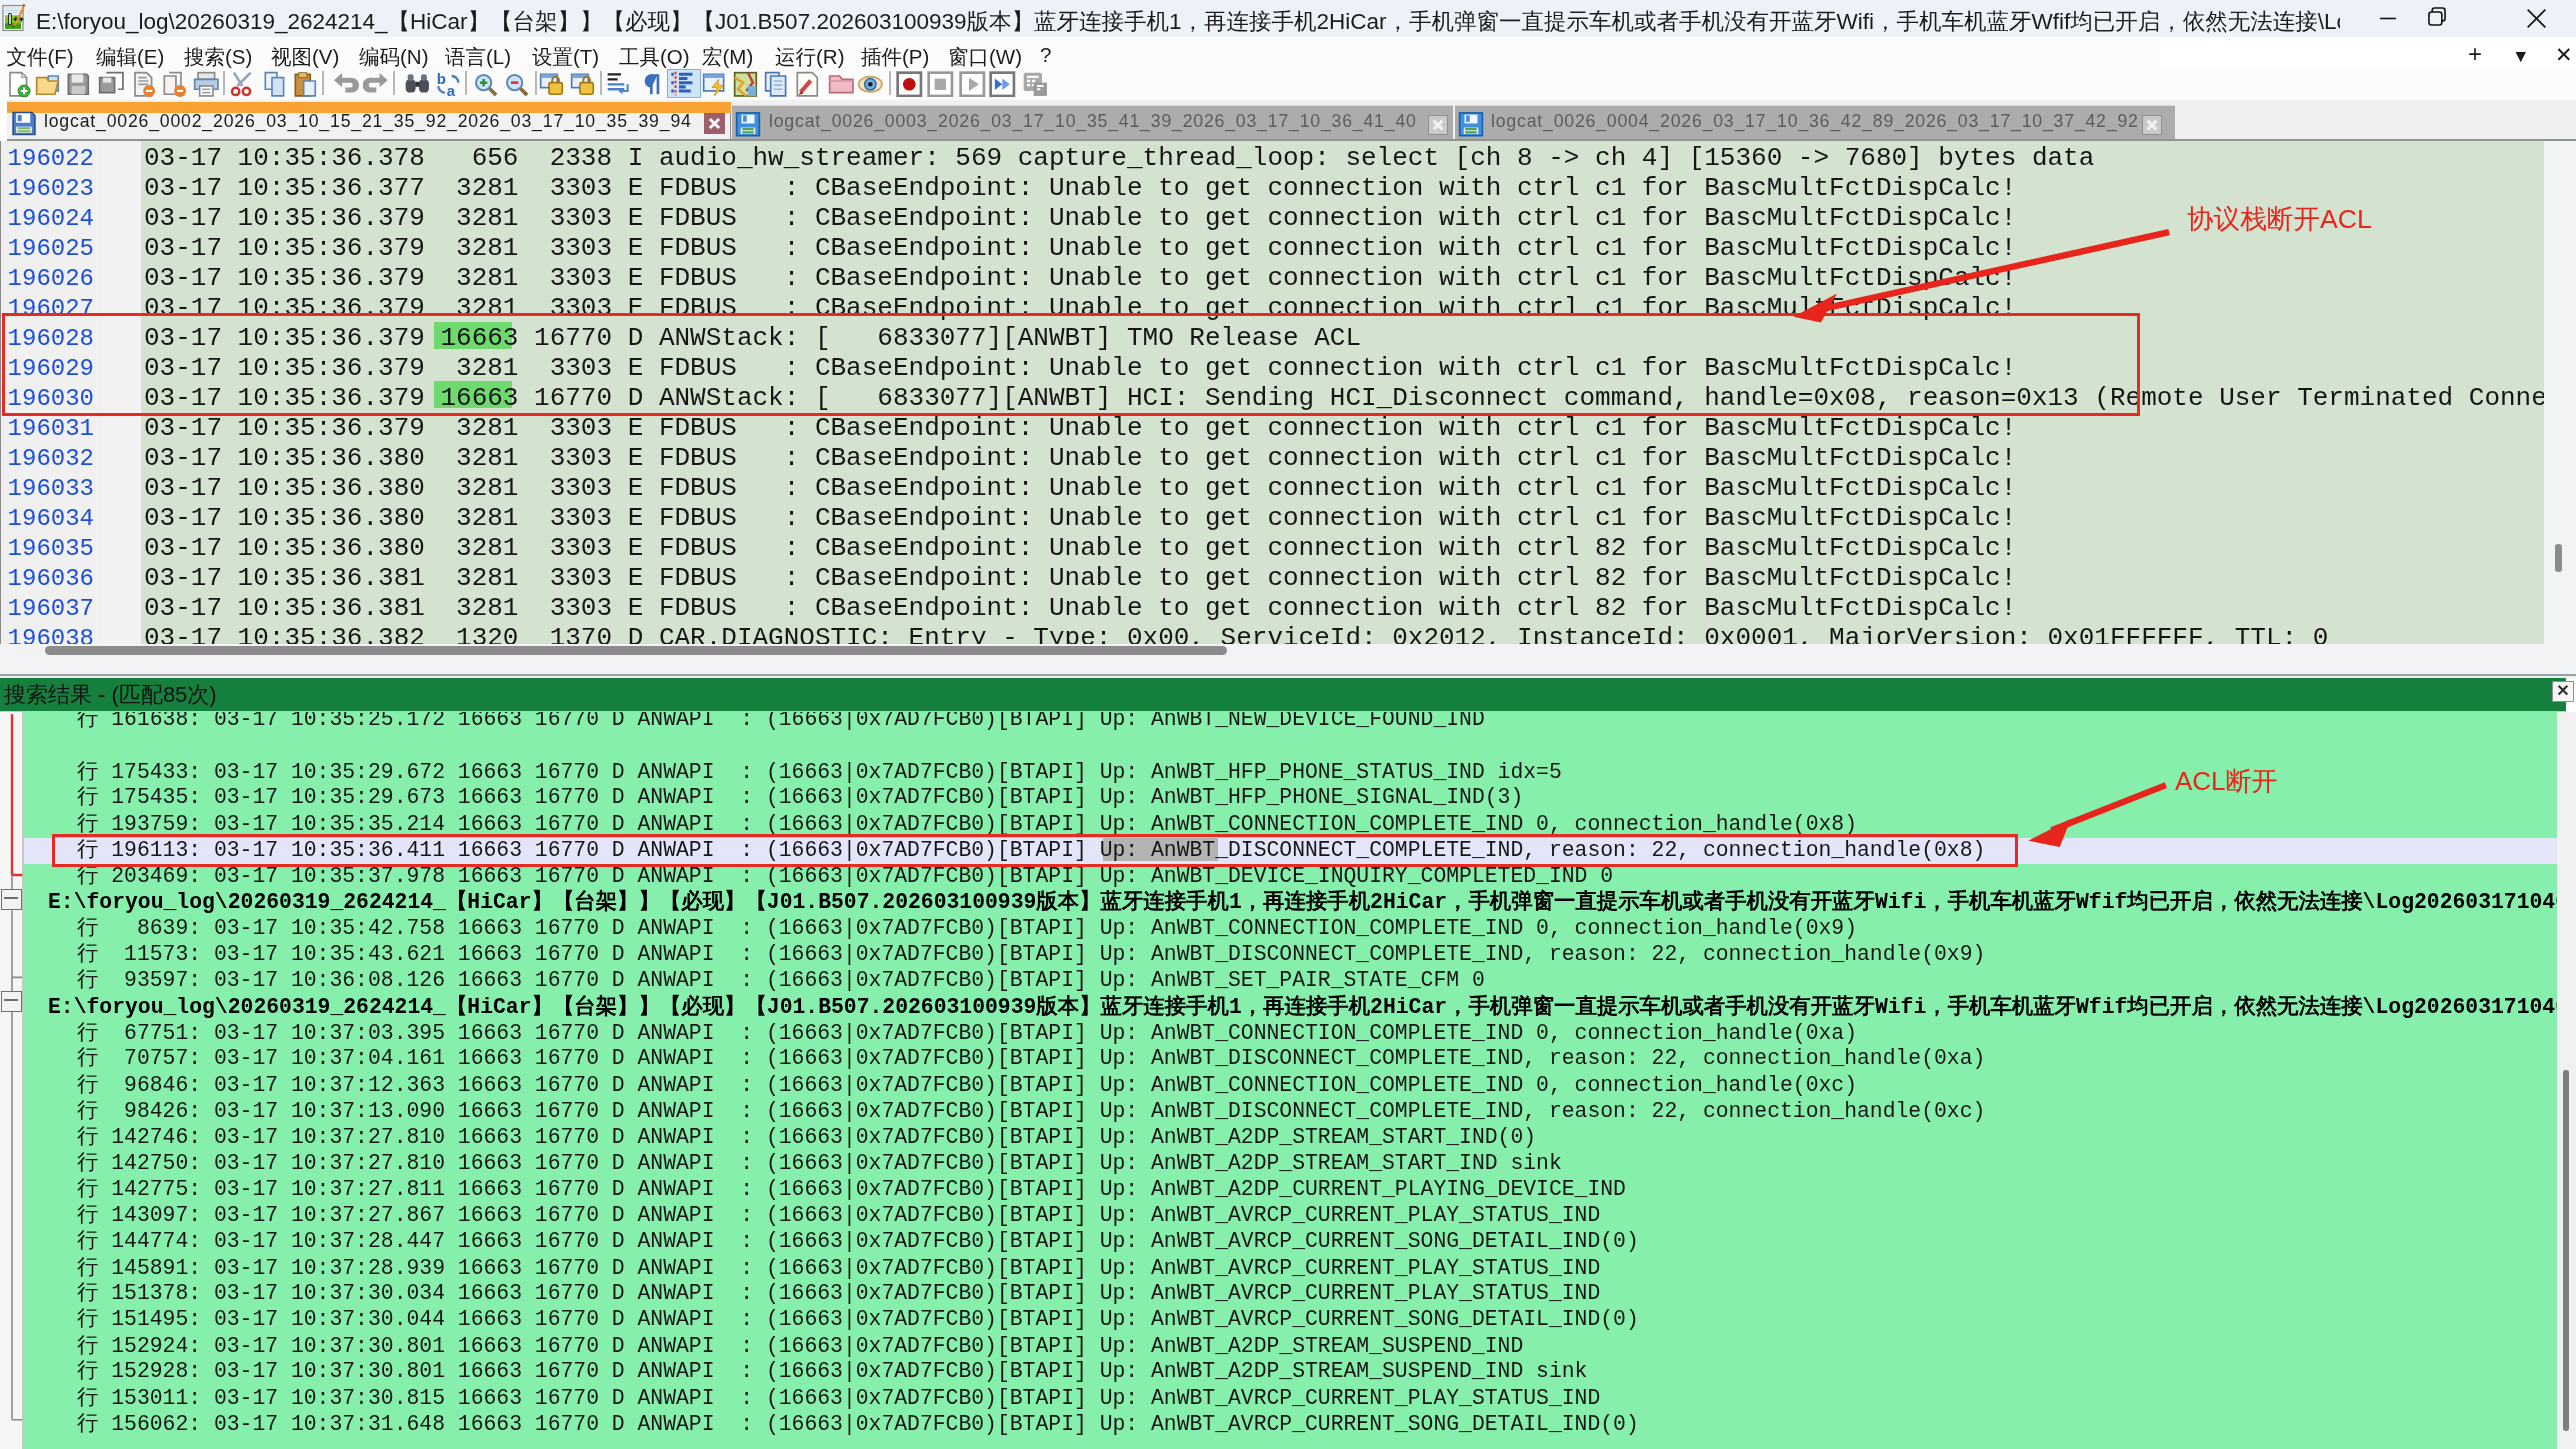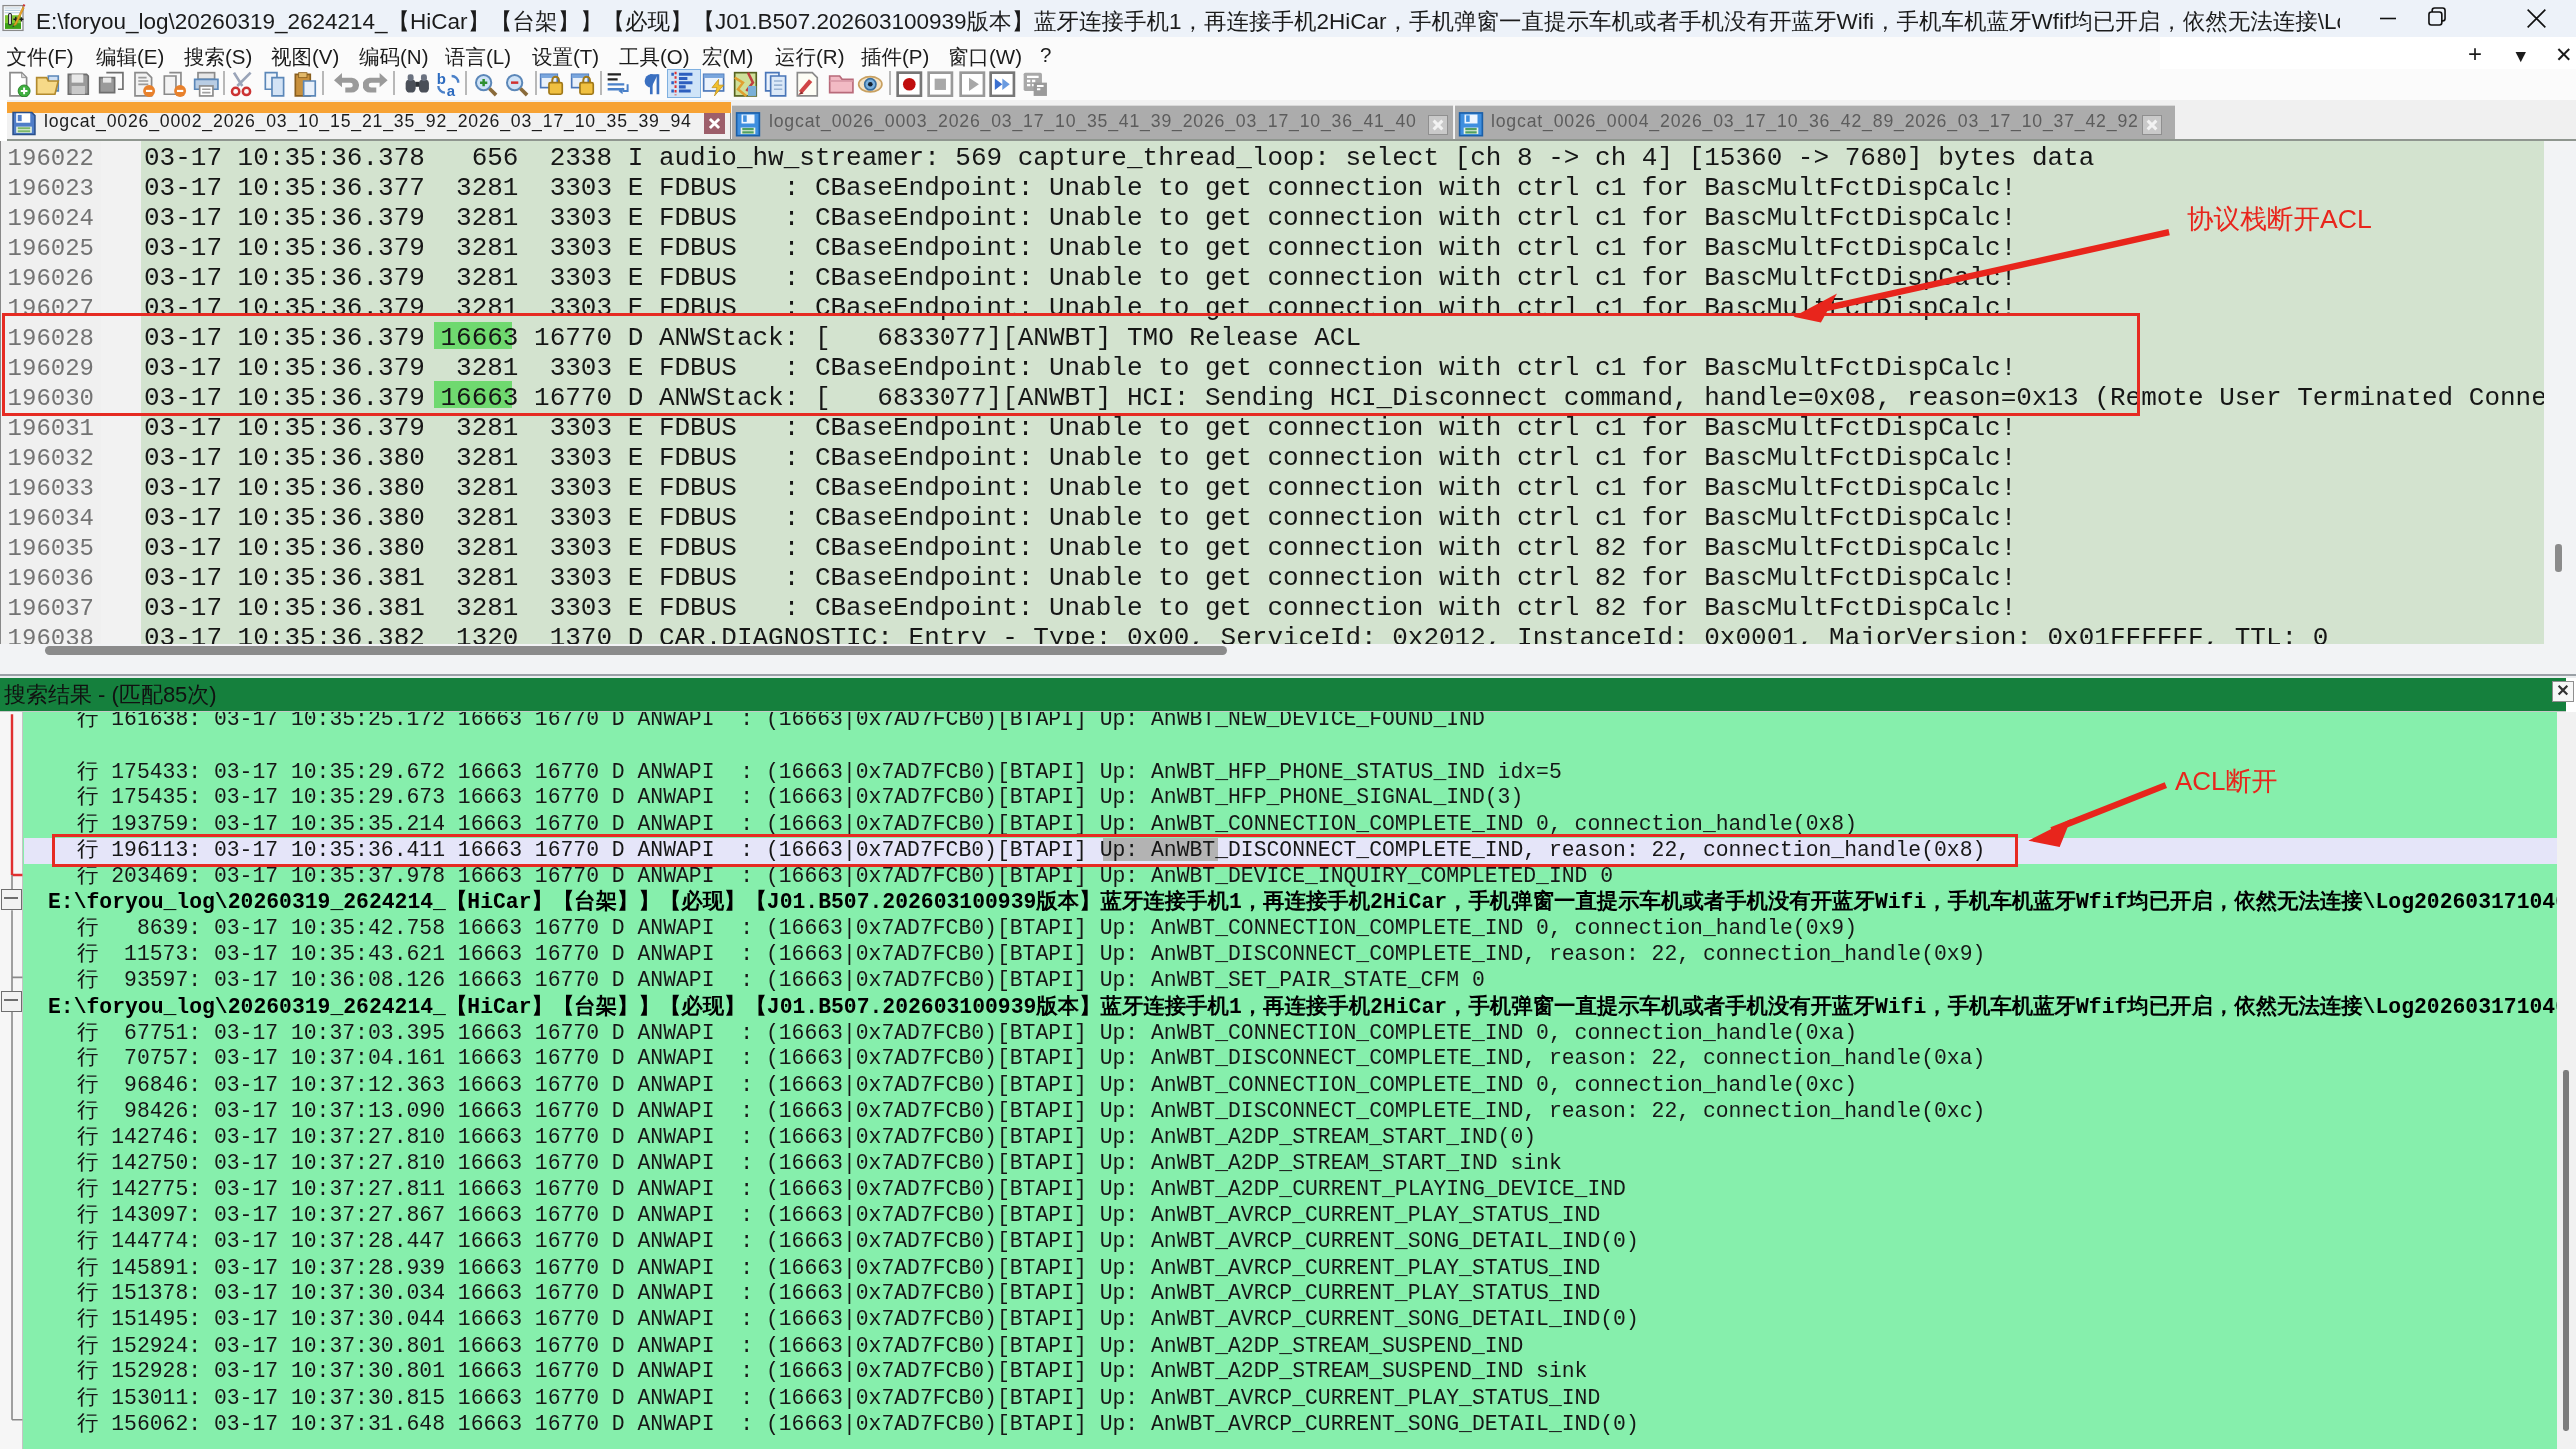--- a/index.html
+++ b/index.html
@@ -16,21 +16,21 @@
 #toolbar{left:0;top:69px;width:2576px;height:31px;background:#fbfbfb}
 .ti{position:absolute;top:1.6px;width:26.6px;height:26.6px}
 .tsep{position:absolute;top:2.4px;width:1.6px;height:24px;background:#b8b8b8}
 
 #tabbar{left:7px;top:100px;width:2576px;height:41px;background:#f0f0f0}
 .tabtxt{position:absolute;top:10.5px;font-size:17.7px;letter-spacing:0.8px;white-space:nowrap}
 
 #editor{left:0;top:141px;width:2544px;height:503px;background:#d3e3cf;border-left:1.6px solid #888;overflow:hidden}
 #gutter-num{left:0px;top:0;width:100px;height:503px;background:#f0f0f0}
 #gutter-fold{left:100px;top:0;width:40px;height:503px;background:#f2f2f2}
-#lnums{left:0px;top:2.7px;width:93px;font-size:24px;line-height:30px;color:#737373;text-align:right}
+#lnums{left:0px;top:2.7px;width:93px;font-size:24px;line-height:30px;color:#1d4ed8;text-align:right}
 #ecode{left:143px;top:2.1px;font-size:26px;line-height:30px;color:#161616}
 .hl16{position:absolute;left:433px;width:78px;height:27px;background:#6fd96f}
 #redrect1{left:1.6px;top:313px;width:2138px;height:103px;border:3.2px solid #e62b22}
 #ann1{left:2187px;top:201px;font-size:26.6px;color:#e8251c;white-space:nowrap}
 
 #hscroll{left:0;top:644px;width:2544px;height:30px;background:#f2f3f5}
 #hthumb{left:45px;top:2.4px;width:1182px;height:8.9px;border-radius:4.8px;background:#8b8b8b}
 #vscroll{left:2544px;top:141px;width:32px;height:533px;background:#f2f3f5}
 #vthumb{left:11.3px;top:403px;width:6.4px;height:28px;border-radius:3.2px;background:#8b8b8b}
 

